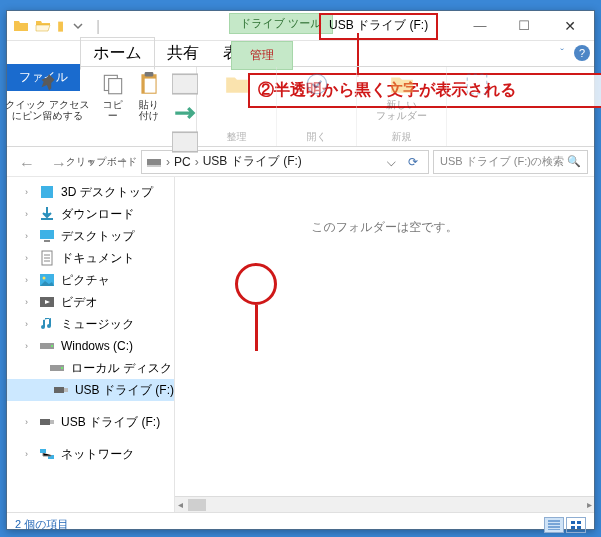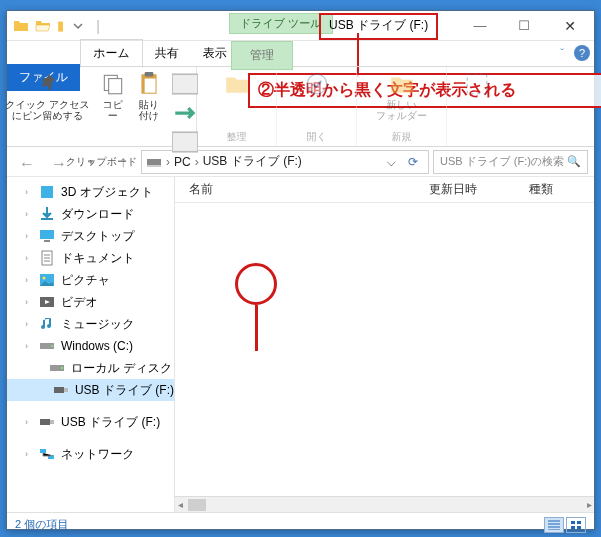--- a/index.html
+++ b/index.html
@@ -9,23 +9,23 @@
   .qa { display: flex; align-items: center; gap: 6px; padding: 0 6px; }
   .qa .ic { width: 16px; height: 16px; }
   .chev { width:10px; height:10px; margin:0 3px; }
   .tool-pill { background: #c5e8c8; border: 1px solid #a7d7aa; padding: 2px 10px; font-size: 11px; color: #2d6f31; position: absolute; left: 222px; top: 2px; }
   .title-text { position: absolute; left: 312px; top: 2px; font-size: 12px; padding: 2px 8px 4px 8px; color: #000; border: 2px solid #cf1818; }
   .winctl { margin-left: auto; display: flex; }
   .winctl div { width: 44px; height: 30px; display: flex; align-items: center; justify-content: center; font-size: 13px; color:#666; }
   .winctl div:last-child { width: 48px; color:#333; font-size:14px;}
   .tabs { height: 26px; display: flex; align-items: center; position: relative; border-bottom: 1px solid #d8d8d8;}
   .filetab { background: #1a6bce; color: #fff; font-size: 12px; padding: 5px 12px; margin-top: 47px; }
-  .tab { font-size: 12px; padding: 5px 12px; color:#000; }
+  .tab { font-size: 16px; padding: 5px 12px; color:#000; }
   .tab.active { border: 1px solid #d8d8d8; border-bottom: 1px solid #fff; }
-  .tool-pill2 { position:absolute; left:224px; top:0; background:#c5e8c8; color:#737373; font-size:12px; padding:5px 18px; border:1px solid #a7d7aa;}
+  .tool-pill2 { position:absolute; left:224px; top:0; background:#c5e8c8; color:#b91c1c; font-size:12px; padding:5px 18px; border:1px solid #a7d7aa;}
   .helpctl { position:absolute; right:4px; top:4px; display:flex; gap:4px;}
   .helpctl span { font-size:11px; color:#4d86c6; width:16px; height:16px; display:flex; align-items:center; justify-content:center;}
   .helpctl .round{ background:#4d86c6;color:#fff;border-radius:50%;}
   .ribbon { height: 80px; border-bottom: 1px solid #d8d8d8; display: flex; position:relative;}
   .rgroup { display: flex; flex-direction: column; align-items:center; justify-content: space-between; border-right:1px solid #e4e4e4; padding: 4px 6px 2px 6px; height:100%;}
   .rgroup .icons{display:flex; gap:10px;}
   .rgroup .lbl{font-size:10px;color:#555;}
   .rbtn { display:flex; flex-direction:column; align-items:center; font-size:10px; color:#333;}
   .rbtn svg{width:26px;height:26px;}
   .rbtn .t{line-height:1.1; text-align:center; margin-top:2px;}
@@ -211,21 +211,21 @@
     </div>
   </div>
 
   <div class="body">
     <div class="tree" id="tree">
         <div class="ti">
           <span class="tw">›</span>
           <span class="ic2"><svg viewBox="0 0 16 16">
               <rect x="2" y="2" width="12" height="12" fill="#3eb2e6"></rect>
             </svg></span>
-          <span>3D オブジェクト</span>
+          <span>3D デスクトップ</span>
         </div>
         <div class="ti">
           <span class="tw">›</span>
           <span class="ic2"><svg viewBox="0 0 16 16">
               <path fill="#3eb2e6" d="M8 1v9M4 7l4 4 4-4" stroke="#2d8fba" stroke-width="2"></path>
               <rect x="2" y="12" width="12" height="2" fill="#2d8fba"></rect>
             </svg></span>
           <span>ダウンロード</span>
         </div>
         <div class="ti">
@@ -306,25 +306,21 @@
           <span class="tw">›</span>
           <span class="ic2"><svg viewBox="0 0 16 16">
               <rect x="1" y="3" width="6" height="4" fill="#3eb2e6"></rect>
               <rect x="9" y="9" width="6" height="4" fill="#3eb2e6"></rect>
               <path stroke="#888" d="M4 7v3h8V9"></path>
             </svg></span>
           <span>ネットワーク</span>
         </div>
       </div>
     <div class="content">
-      <div class="colhdr">
-        <span>名前</span>
-        <span>更新日時</span>
-        <span>種類</span>
-      </div>
+      <div class="empty">このフォルダーは空です。</div>
       <div class="circ"></div>
       <div class="circline"></div>
       <div class="hscroll">
         <span style="color:#888;font-size:10px;margin:0 3px">◂</span>
         <div class="thumb"></div>
         <span class="ar">▸</span>
       </div>
     </div>
   </div>
 

